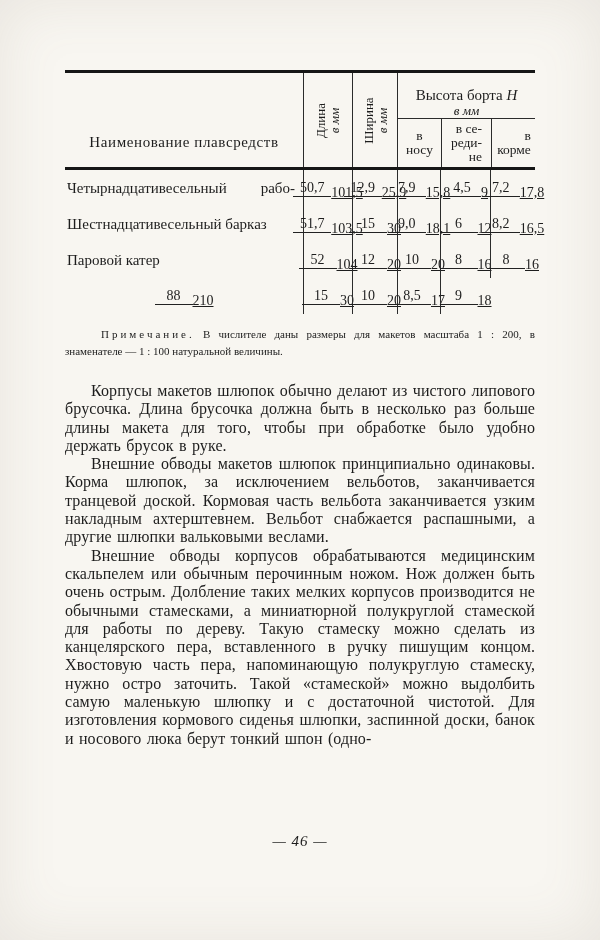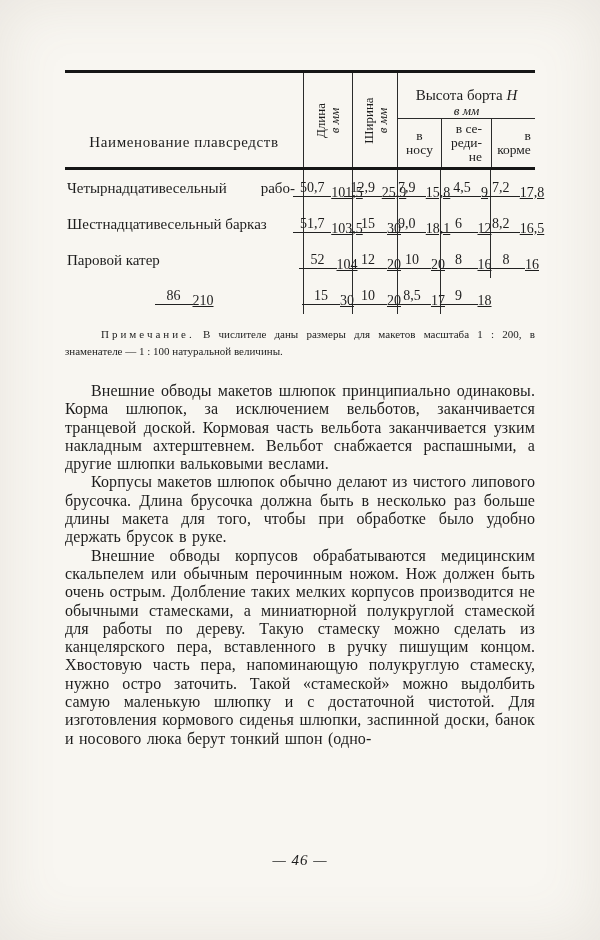--- a/index.html
+++ b/index.html
@@ -49,21 +49,21 @@
   
   .note{margin:12px 0 0 0;font-size:11px;line-height:17px;text-align:justify;text-indent:36px;}
   .note-label{letter-spacing:3px;}
 
   
   .body-text{margin-top:22px;}
   .body-text p{margin:0;font-size:16px;line-height:18.3px;text-align:justify;
     text-indent:26px;word-spacing:1.2px;letter-spacing:.1px;}
 
   
-  .page-number{position:absolute;left:0;top:852px;width:100%;
+  .page-number{position:absolute;left:0;top:833px;width:100%;
     text-align:center;font-size:15px;font-style:italic;letter-spacing:1px;}
 </style>
 </head>
 <body>
 
 <div class="page">
   <div class="content">
 
     <div class="scan-table">
 
@@ -217,21 +217,21 @@
               <div class="frac">
                 <span class="num">8</span>
                 <span class="den">16</span>
               </div>
             </div>
         </div>
 
         <div class="t-row">
           <div class="frac-cell">
               <div class="frac">
-                <span class="num">86</span>
+                <span class="num">88</span>
                 <span class="den">210</span>
               </div>
             </div>
           <div class="frac-cell">
               <div class="frac">
                 <span class="num">15</span>
                 <span class="den">30</span>
               </div>
             </div>
           <div class="frac-cell">
@@ -253,21 +253,21 @@
               </div>
             </div>
         </div>
 
       </div>
     </div>
 
     <p class="note"><span class="note-label">Примечание.</span> <span>В числителе даны размеры для макетов масштаба 1 : 200, в знаменателе — 1 : 100 натуральной величины.</span></p>
 
     <div class="body-text">
+      <p>Корпусы макетов шлюпок обычно делают из чистого липового брусочка. Длина брусочка должна быть в несколько раз больше длины макета для того, чтобы при обработке было удобно держать брусок в руке.</p>
       <p>Внешние обводы макетов шлюпок принципиально одинаковы. Корма шлюпок, за исключением вельботов, заканчивается транцевой доской. Кормовая часть вельбота заканчивается узким накладным ахтерштевнем. Вельбот снабжается распашными, а другие шлюпки вальковыми веслами.</p>
-      <p>Корпусы макетов шлюпок обычно делают из чистого липового брусочка. Длина брусочка должна быть в несколько раз больше длины макета для того, чтобы при обработке было удобно держать брусок в руке.</p>
       <p>Внешние обводы корпусов обрабатываются медицинским скальпелем или обычным перочинным ножом. Нож должен быть очень острым. Долбление таких мелких корпусов производится не обычными стамесками, а миниатюрной полукруглой стамеской для работы по дереву. Такую стамеску можно сделать из канцелярского пера, вставленного в ручку пишущим концом. Хвостовую часть пера, напоминающую полукруглую стамеску, нужно остро заточить. Такой «стамеской» можно выдолбить самую маленькую шлюпку и с достаточной чистотой. Для изготовления кормового сиденья шлюпки, заспинной доски, банок и носового люка берут тонкий шпон (одно-</p>
     </div>
 
   </div>
 
   <div class="page-number">— 46 —</div>
 </div>
 
 </body></html>

